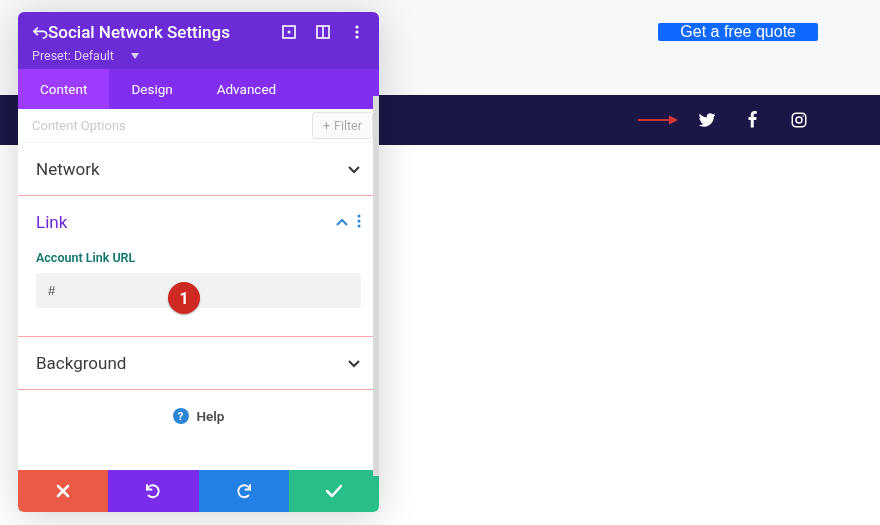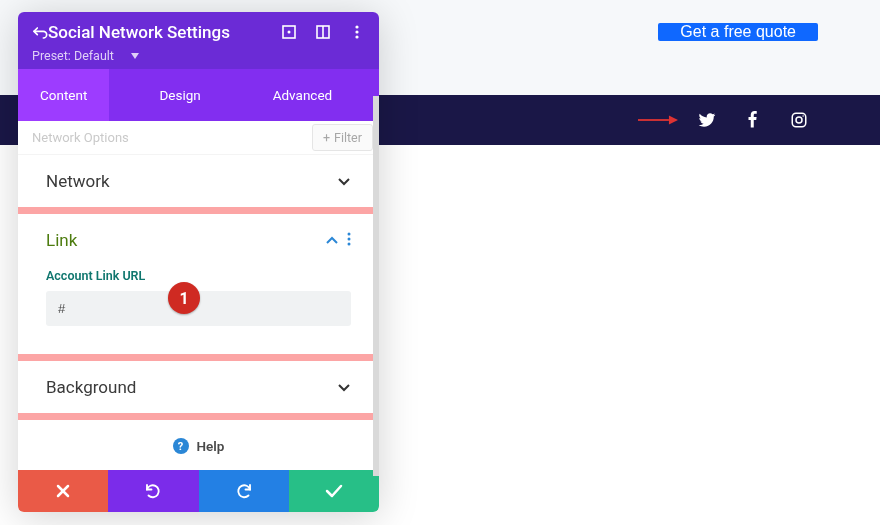--- a/index.html
+++ b/index.html
@@ -97,22 +97,21 @@
     color: #dfcff7;
     margin-top: 6px;
     display: flex;
     align-items: center;
     gap: 17px;
   }
 
   .tabs {
     background: #822ef0;
     display: flex;
-    height: 52px;
-    gap: 28px;
+    height: 40px;
   }
   .tab {
     color: #fff;
     font-size: 13.5px;
     padding: 0 22px;
     display: flex;
     align-items: center;
     cursor: pointer;
   }
   .tab.active { background: #9d3cff; }
@@ -141,32 +140,32 @@
     font-size: 12.5px;
     padding: 5px 10px;
     border-radius: 3px;
     margin-right: 6px;
     display: flex;
     align-items: center;
     gap: 4px;
   }
 
   .section {
-    border-bottom: 7px solid #fca5a5;
-    padding: 16px 28px;
+    border-bottom: 1px solid #fca5a5;
+    padding: 16px 18px;
   }
   .section-head {
     display: flex;
     justify-content: space-between;
     align-items: center;
     color: #3b3b3b;
     font-size: 17px;
     cursor: pointer;
   }
-  .section-head.link-open { color: #4d7c0f; }
+  .section-head.link-open { color: #6d28d9; }
   .section-chevron { color:#555; font-size:16px; }
   .section-extra { display:flex; align-items:center; gap:8px; color:#2b87d6; }
   .dots-v { color:#2b87d6; font-size:16px; }
 
   .field-label {
     font-size: 12.5px;
     font-weight: 600;
     color: #0f766e;
     margin: 18px 0 8px 0;
   }
@@ -294,21 +293,21 @@
   </div>
 
   <div class="tabs">
     <div class="tab active">Content</div>
     <div class="tab">Design</div>
     <div class="tab">Advanced</div>
   </div>
 
   <div class="panel-body">
     <div class="search-row">
-      <span class="search-options">Network Options</span>
+      <span class="search-options">Content Options</span>
       <div class="filter-btn">
         <span>+</span>
         <span>Filter</span>
       </div>
     </div>
 
     <div class="section">
       <div class="section-head">
         <span>Network</span>
         <span class="section-chevron">

